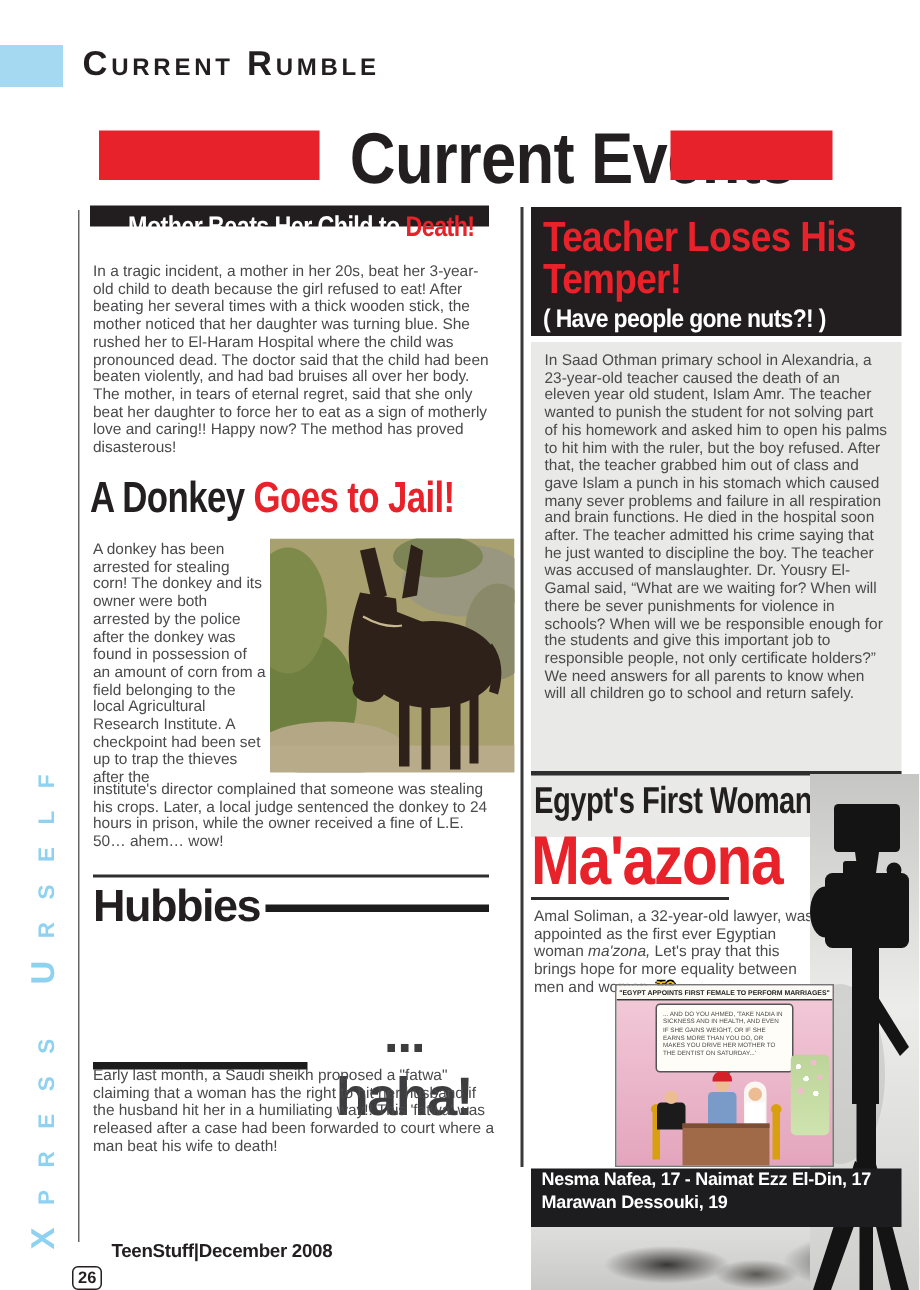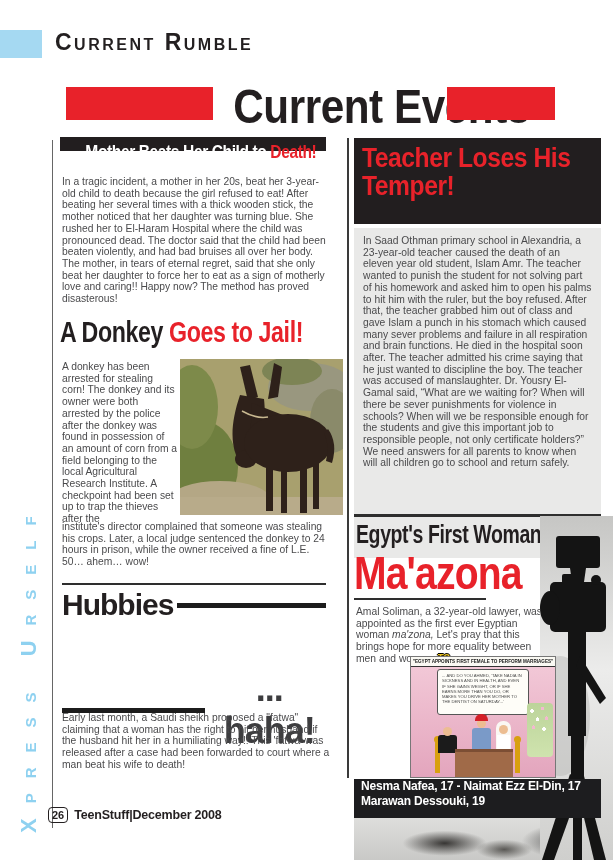--- a/index.html
+++ b/index.html
@@ -121,21 +121,21 @@
   .credits{left:354px;top:779px;width:247px;height:39px;background:#1d1d1f;color:#fff;
         z-index:4;padding:0 7px;box-sizing:border-box;font-weight:bold;font-size:12px;
         line-height:15px;letter-spacing:-0.2px;}
   
   .vtext{left:16px;top:833px;width:450px;transform:rotate(-90deg);transform-origin:0 0;
         font-variant:small-caps;font-weight:bold;font-size:22px;letter-spacing:15px;
         color:#8ed1f0;white-space:nowrap;}
   
   .footer{left:48px;top:807px;display:flex;align-items:center;gap:6px;}
   .pageno{border:1.5px solid #231f20;border-radius:4px;font-weight:bold;font-size:11px;
-        padding:0 3px;line-height:14px;}
+        padding:0 3px;line-height:14px;margin-top:37px;}
   .mag{font-weight:bold;font-size:12.5px;letter-spacing:-0.2px;}
 </style>
 </head>
 <body>
 
 <div id="page">
 
   <div class="abs blue-sq"></div>
   <div class="abs section-label">Current Rumble</div>
 
@@ -195,20 +195,21 @@
   </div>
   <div class="abs haha-row">
     <span class="hline2"></span>
     <span class="haha">... haha!</span>
   </div>
   <div class="abs body-txt hubbies-body">Early last month, a Saudi sheikh proposed a "fatwa" claiming that a woman has the right to hit her husband if the husband hit her in a humiliating way!! This 'fatwa' was released after a case had been forwarded to court where a man beat his wife to death!</div>
 
   <div class="abs teacher-banner">
     <div class="teacher-head"><span class="cond">Teacher Loses His</span></div>
     <div class="teacher-head"><span class="cond">Temper!</span></div>
+    <div class="teacher-sub"><span class="cond">( Have people gone nuts?! )</span></div>
   </div>
   <div class="abs body-txt teacher-panel">In Saad Othman primary school in Alexandria, a 23-year-old teacher caused the death of an eleven year old student, Islam Amr. The teacher wanted to punish the student for not solving part of his homework and asked him to open his palms to hit him with the ruler, but the boy refused. After that, the teacher grabbed him out of class and gave Islam a punch in his stomach which caused many sever problems and failure in all respiration and brain functions. He died in the hospital soon after. The teacher admitted his crime saying that he just wanted to discipline the boy. The teacher was accused of manslaughter. Dr. Yousry El-Gamal said, “What are we waiting for? When will there be sever punishments for violence in schools? When will we be responsible enough for the students and give this important job to responsible people, not only certificate holders?” We need answers for all parents to know when will all children go to school and return safely.</div>
 
   <div class="abs hr rule-egypt"></div>
 
   <div class="abs maazona-head"><span class="cond">Ma'azona</span></div>
   <div class="abs egypt-head"><span class="cond">Egypt's First Woman</span></div>
   <div class="abs hr rule-maazona"></div>
   <div class="abs body-txt maazona-body">
     <span>Amal Soliman, a 32-year-old lawyer, was appointed as the first ever Egyptian woman </span><span class="it">ma'zona,</span><span> Let's pray that this brings hope for more equality between men and women.</span><span class="ts-logo">TS</span>

